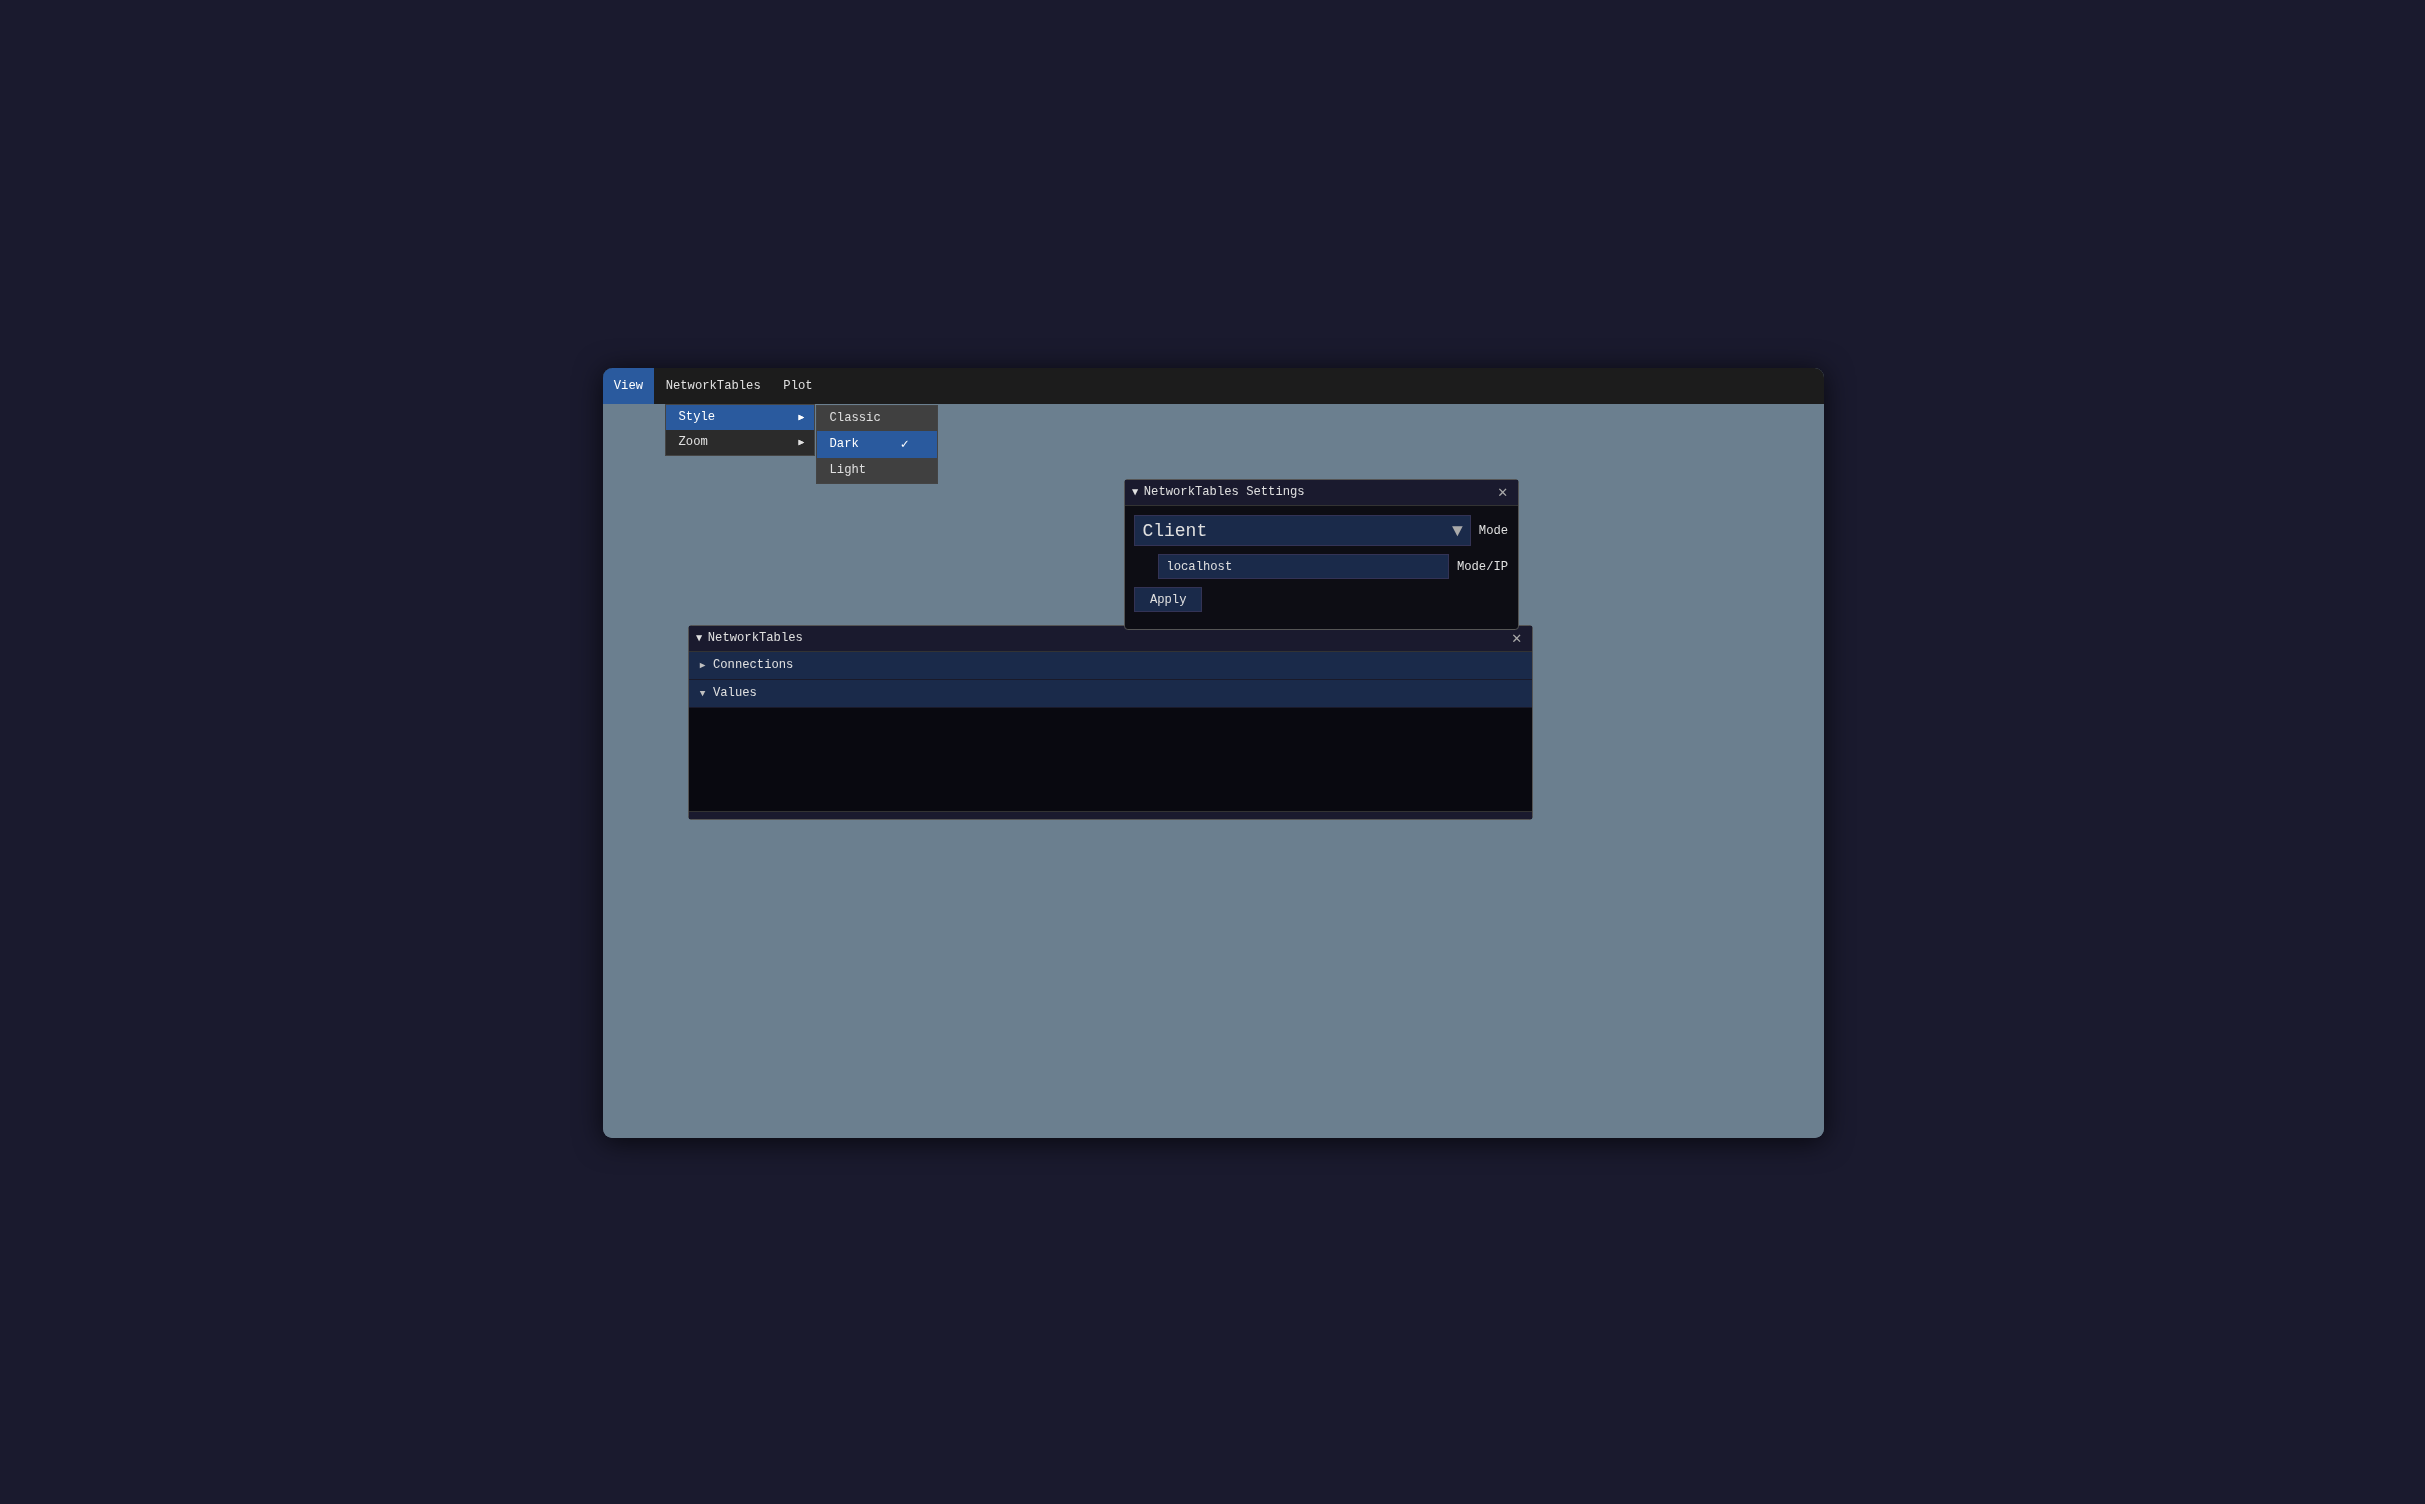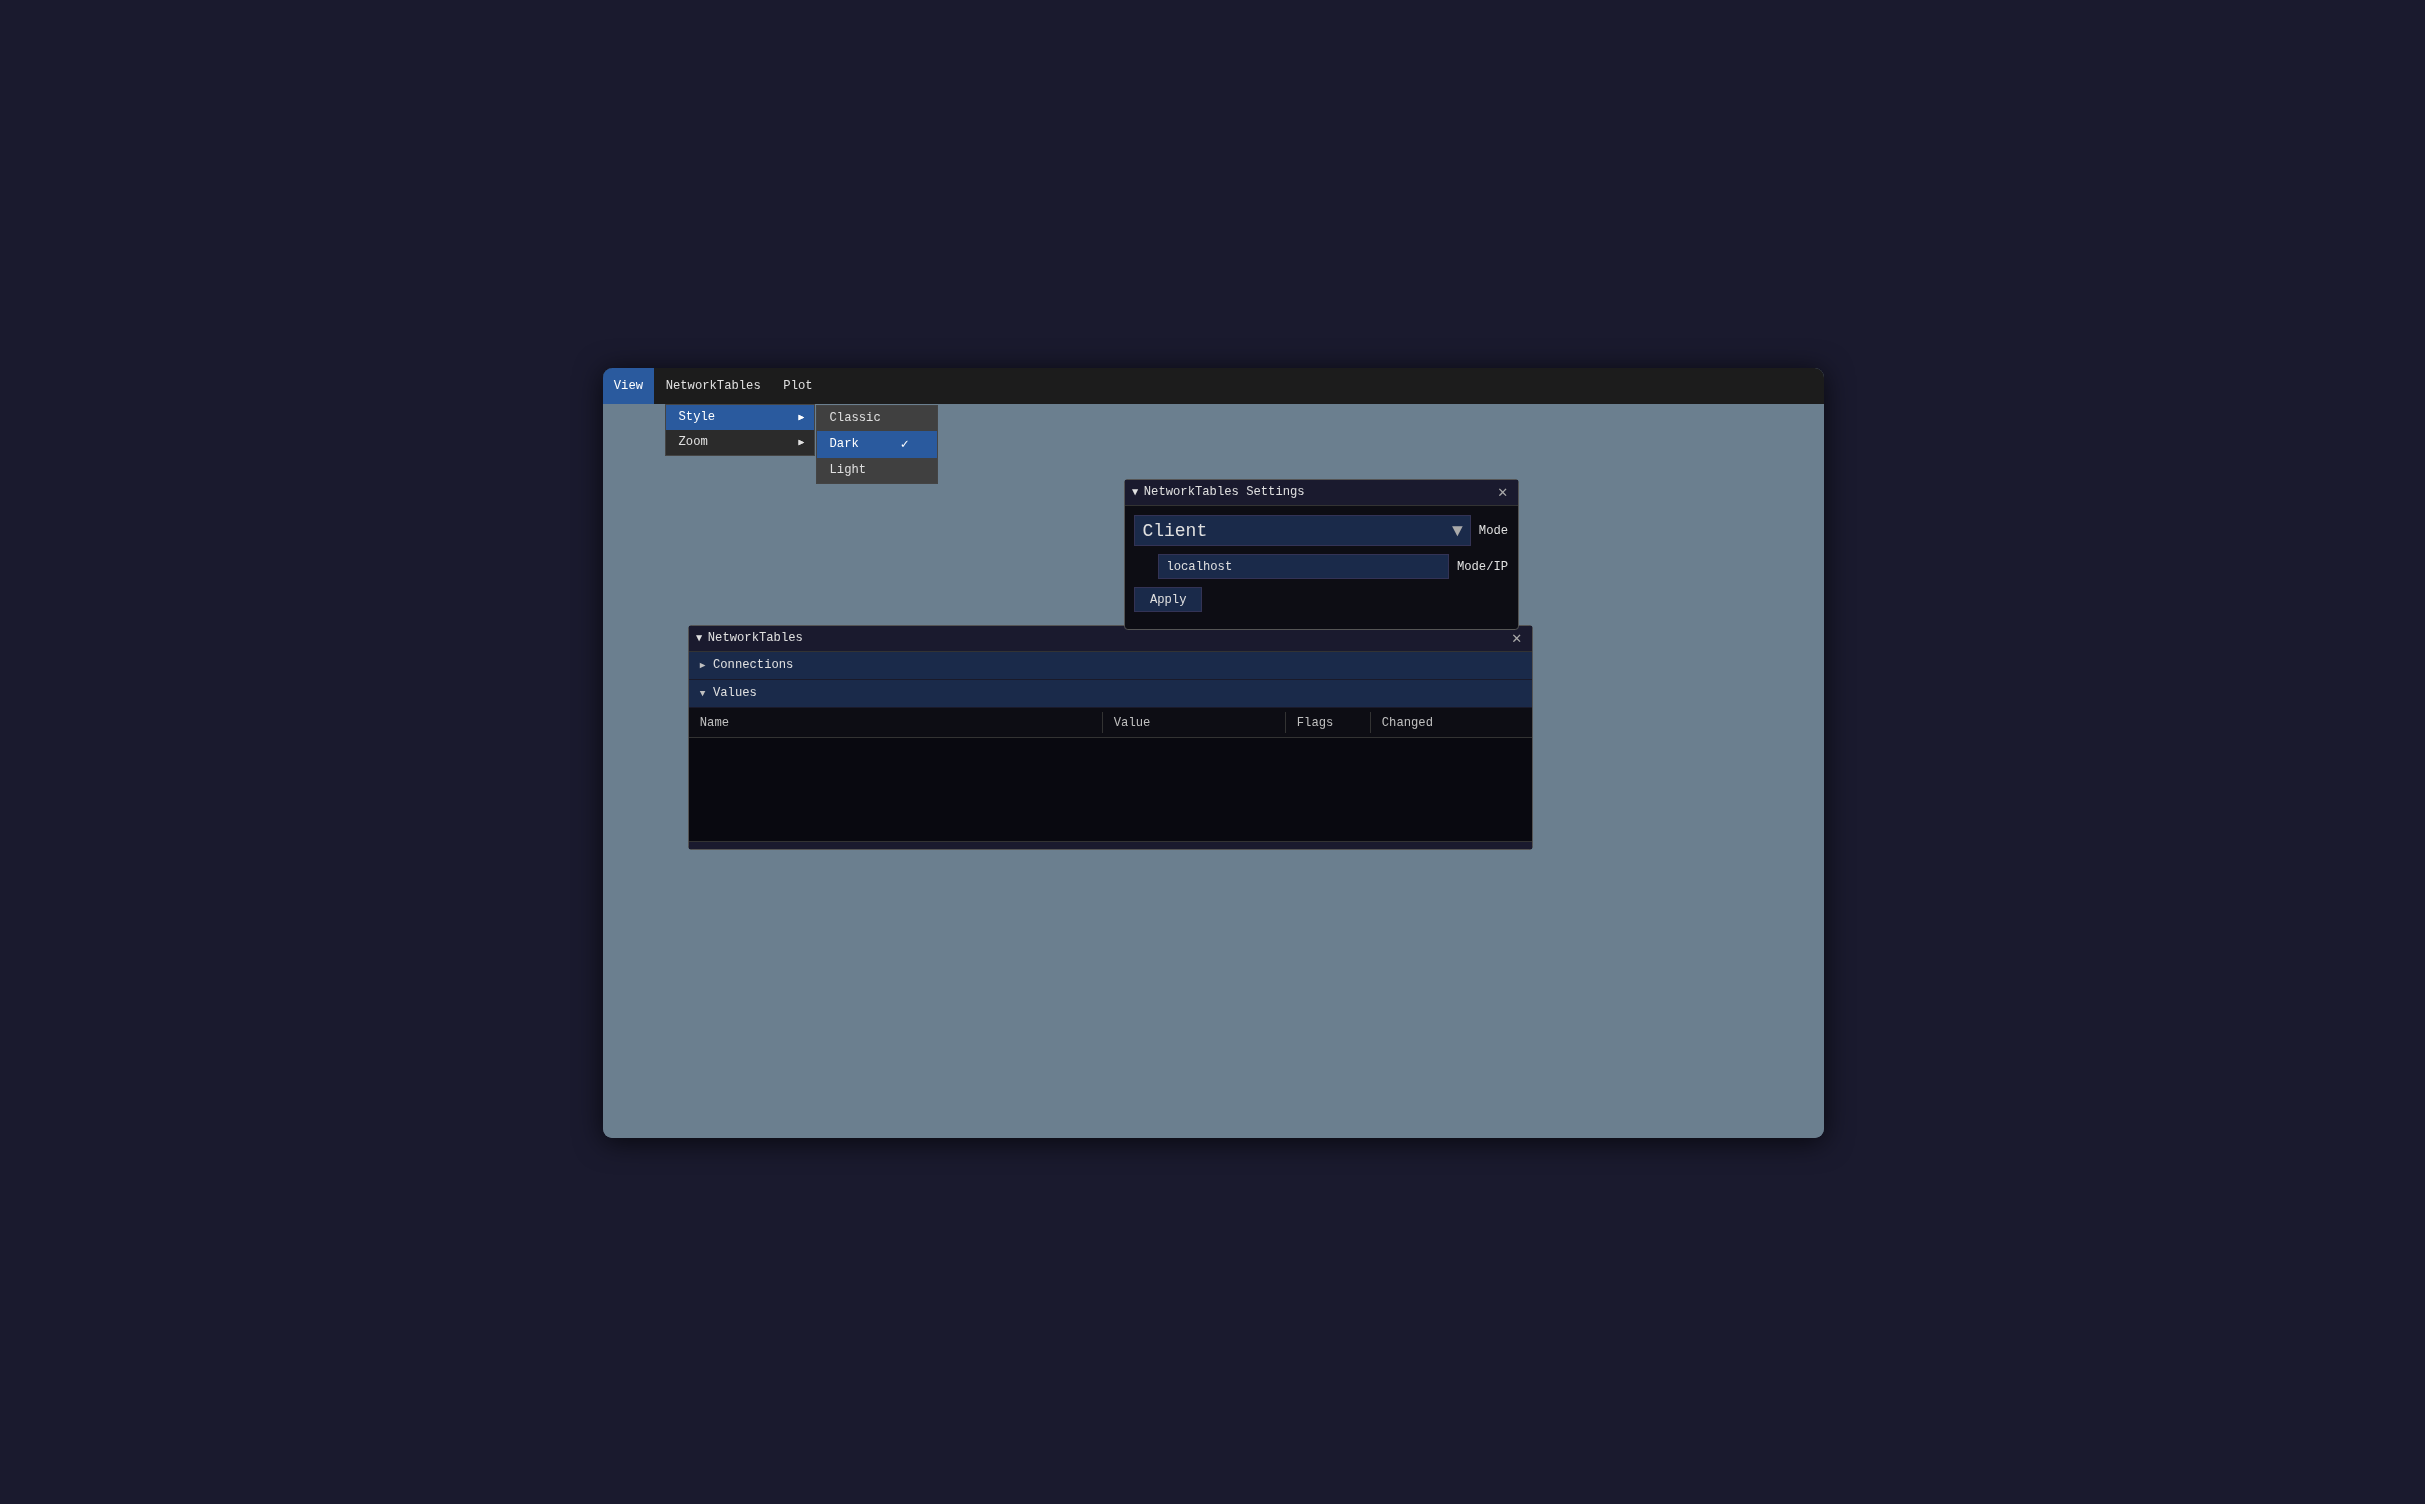--- a/index.html
+++ b/index.html
@@ -459,26 +459,20 @@
         <div class="tree-row connections-row">
           <span class="tree-icon">▶</span>
           <span class="tree-label">Connections</span>
         </div>
 
         <div class="tree-row values-row">
           <span class="tree-icon">▼</span>
           <span class="tree-label">Values</span>
         </div>
 
-        <div class="table-header">
-          <div class="table-col-name">Name</div>
-          <div class="table-col-value">Value</div>
-          <div class="table-col-flags">Flags</div>
-          <div class="table-col-changed">Changed</div>
-        </div>
 
         <div class="table-body"></div>
 
         <div class="resize-handle"></div>
       </div>
     </div>
 
   </div>
 </div>
 

